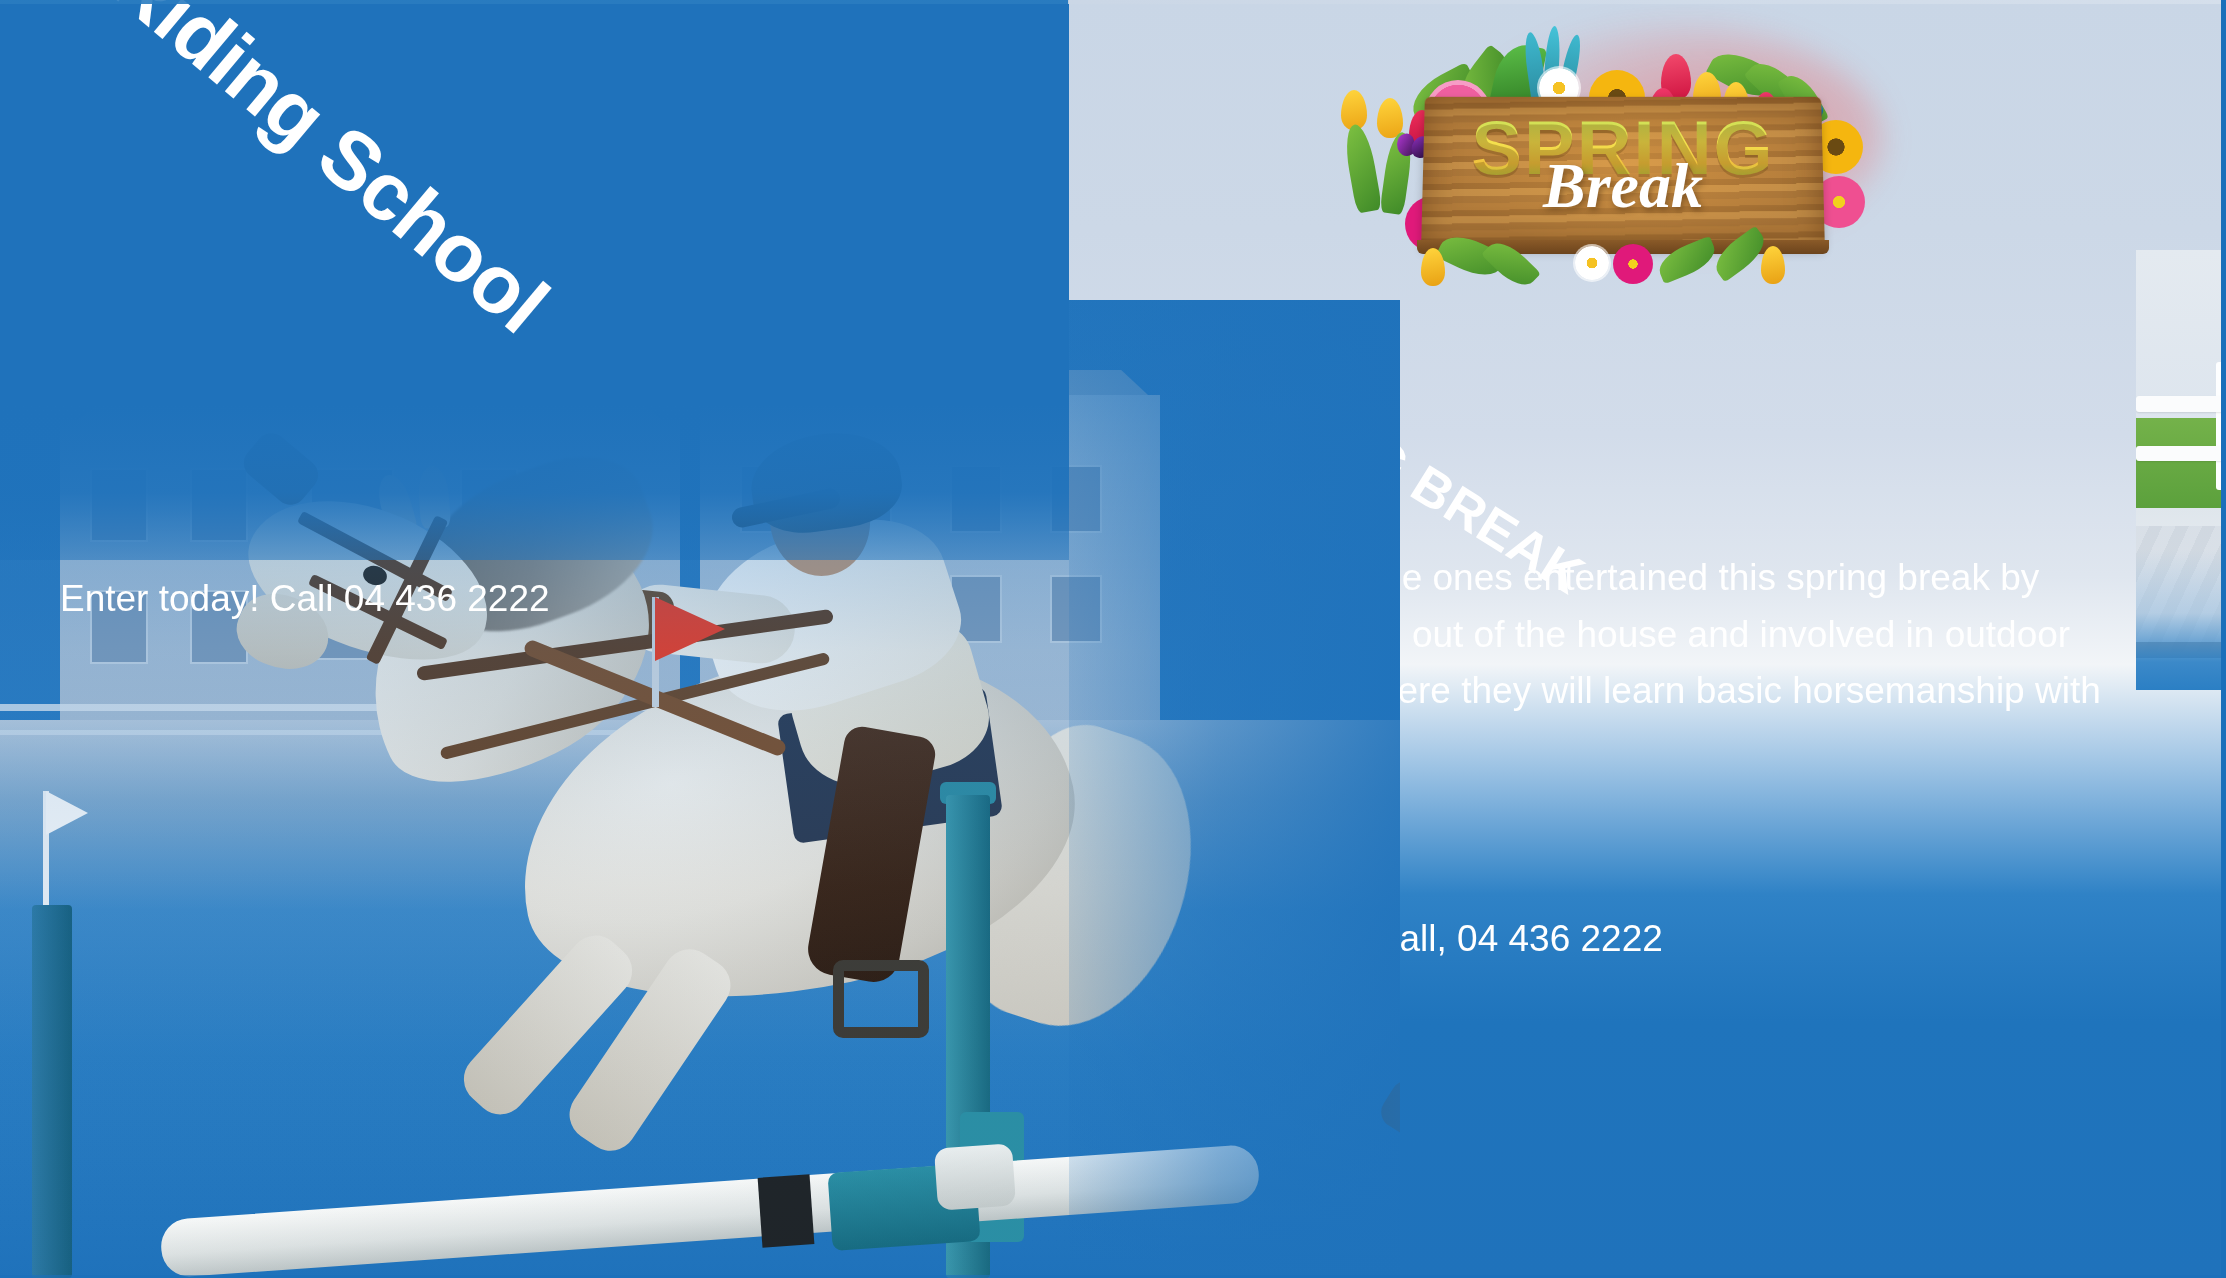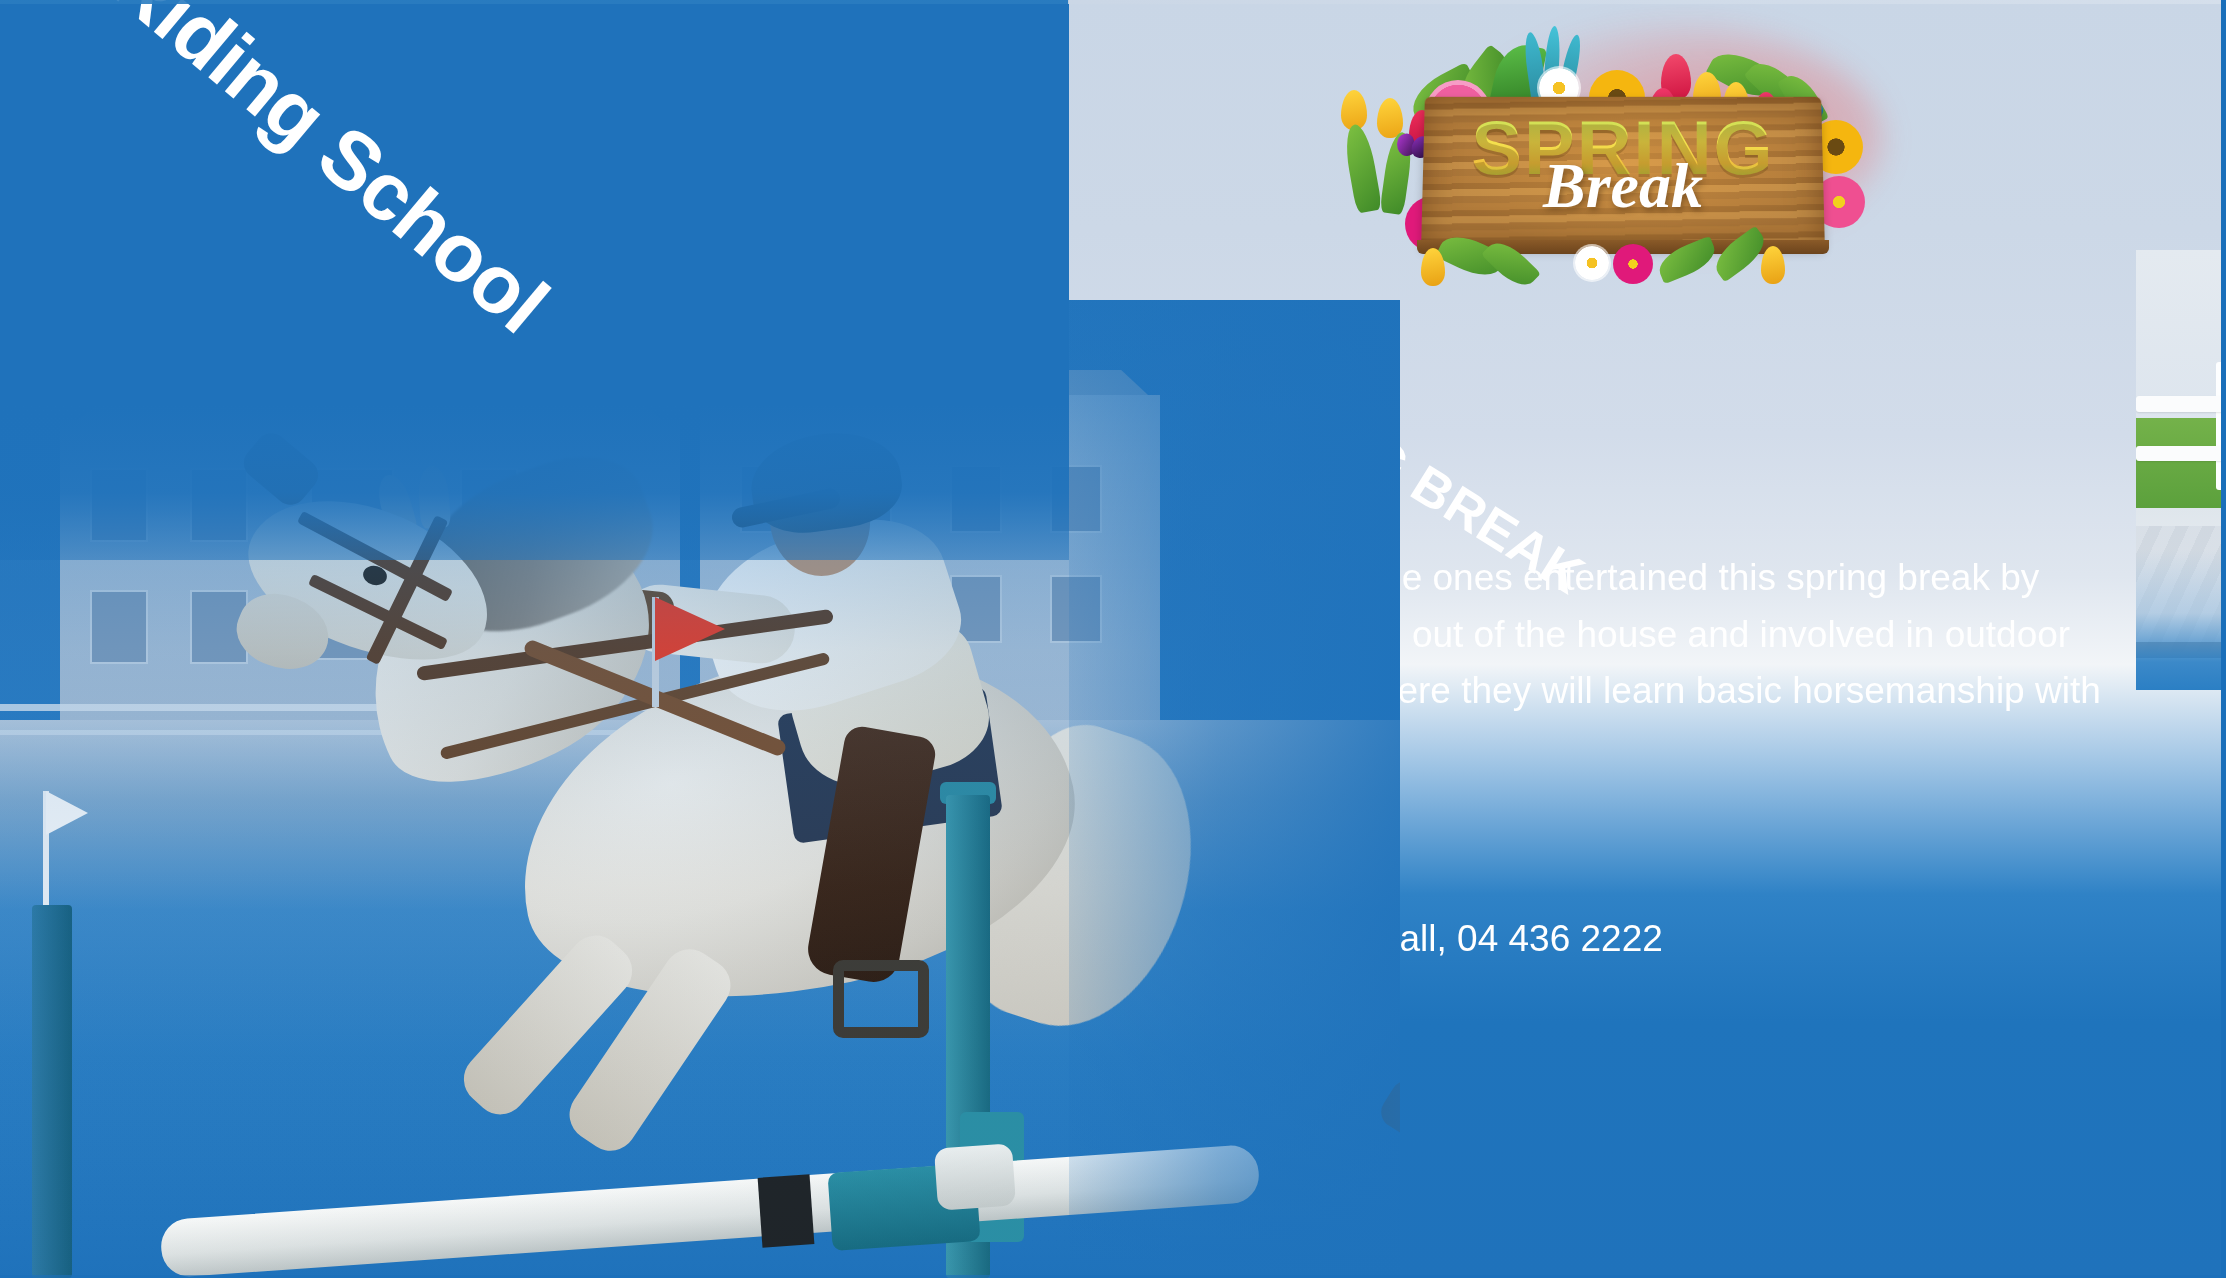--- a/index.html
+++ b/index.html
@@ -379,17 +379,18 @@
       background:radial-gradient(circle,#f2d11e 0 16%,#e0197a 17% 100%);"></div>
     <div class="leaf" style="left:344px;top:232px;width:60px;height:28px;transform:rotate(-22deg);"></div>
     <div class="leaf" style="left:398px;top:226px;width:58px;height:28px;transform:rotate(-36deg);"></div>
     <div class="tulip" style="left:448px;top:232px;width:24px;height:38px;background:linear-gradient(170deg,#ffd53d,#e8a013);"></div>
 
   </div>
 
   <h1 class="h1">Riding School</h1>
 
 
+  <div class="cta-left">Enter today! Call 04 436 2222</div>
 
   <div class="top-strip"></div>
   <div class="right-edge"></div>
   <div class="bottom-edge"></div>
 </div>
 
 </body></html>

